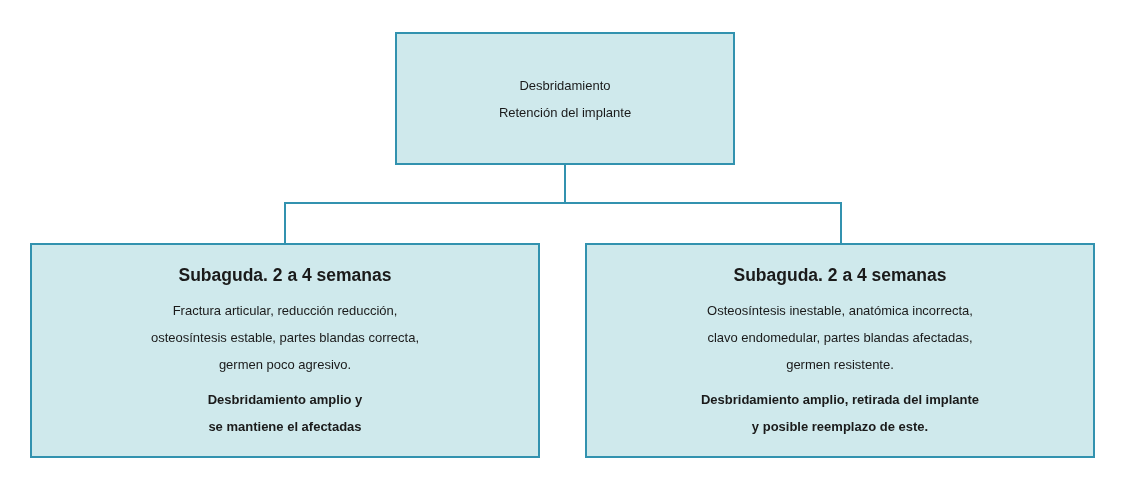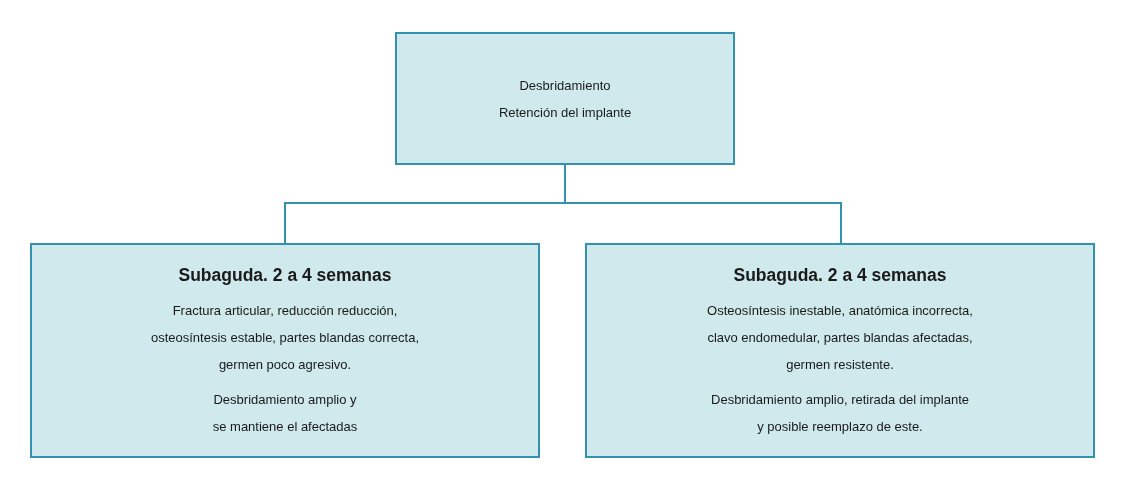--- a/index.html
+++ b/index.html
@@ -49,21 +49,21 @@
   .block + .block { margin-top: 8px; }
   .heading {
     font-weight: bold;
     font-size: 17.5px;
     line-height: 27px;
   }
   .line {
     font-size: 13px;
     line-height: 27px;
   }
-  .line.bold { font-weight: normal; }
+  .line.bold { font-weight: bold; }
   .connector {
     position: absolute;
     background: var(--connector);
   }
   .conn-stem      { left: 564px; top: 165px; width: 2px;  height: 38px; }
   .conn-rail      { left: 284px; top: 202px; width: 558px; height: 2px; }
   .conn-drop-left { left: 284px; top: 202px; width: 2px;  height: 41px; }
   .conn-drop-right{ left: 840px; top: 202px; width: 2px;  height: 41px; }
 </style>
 </head>

